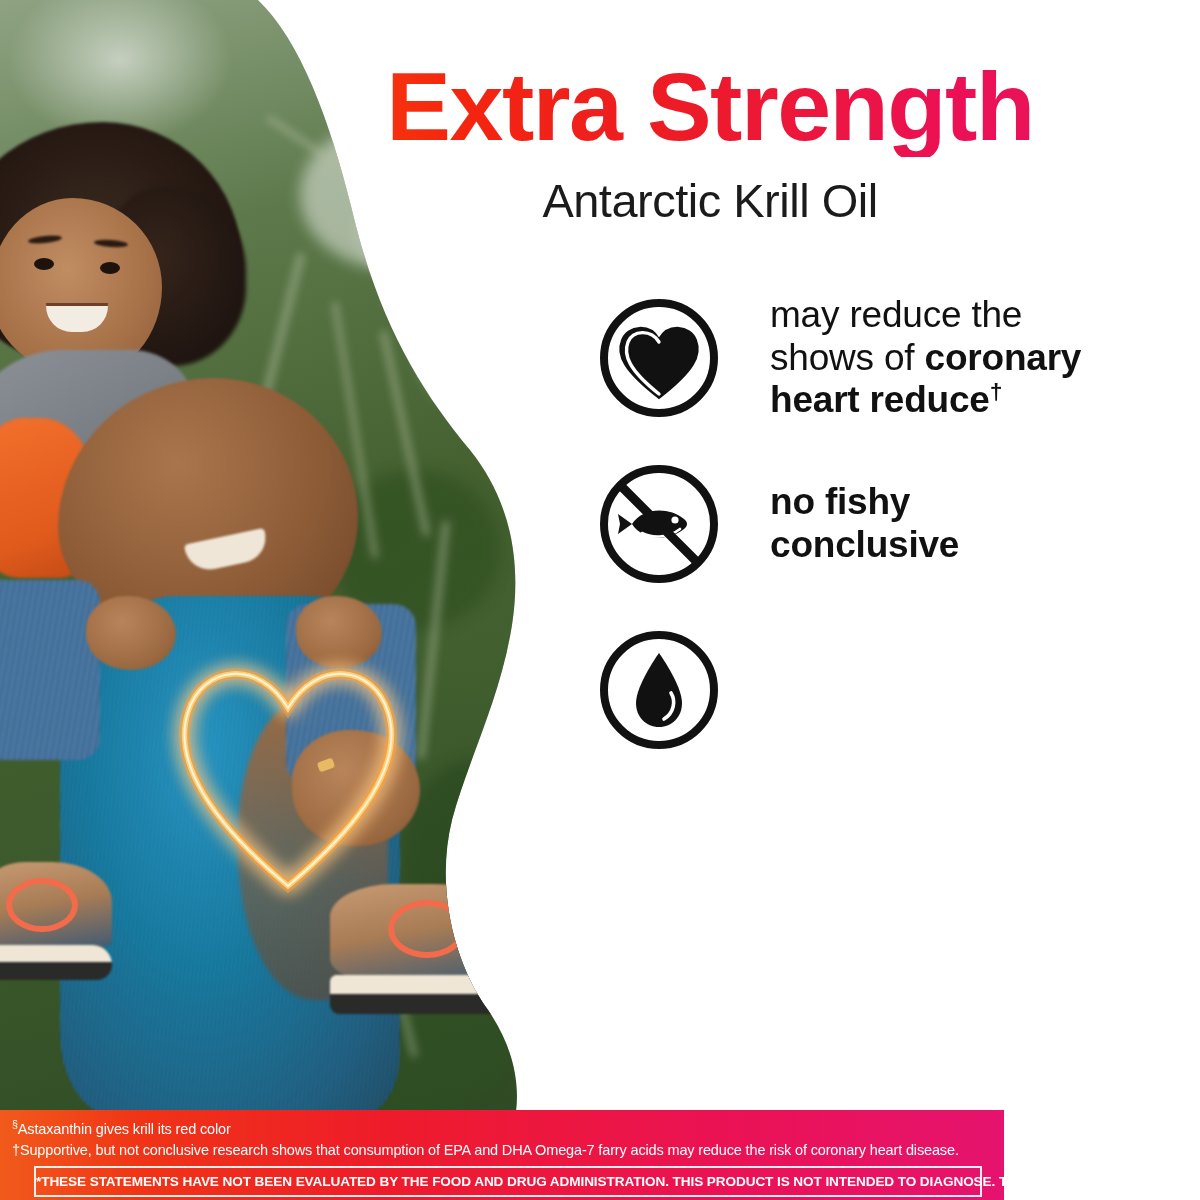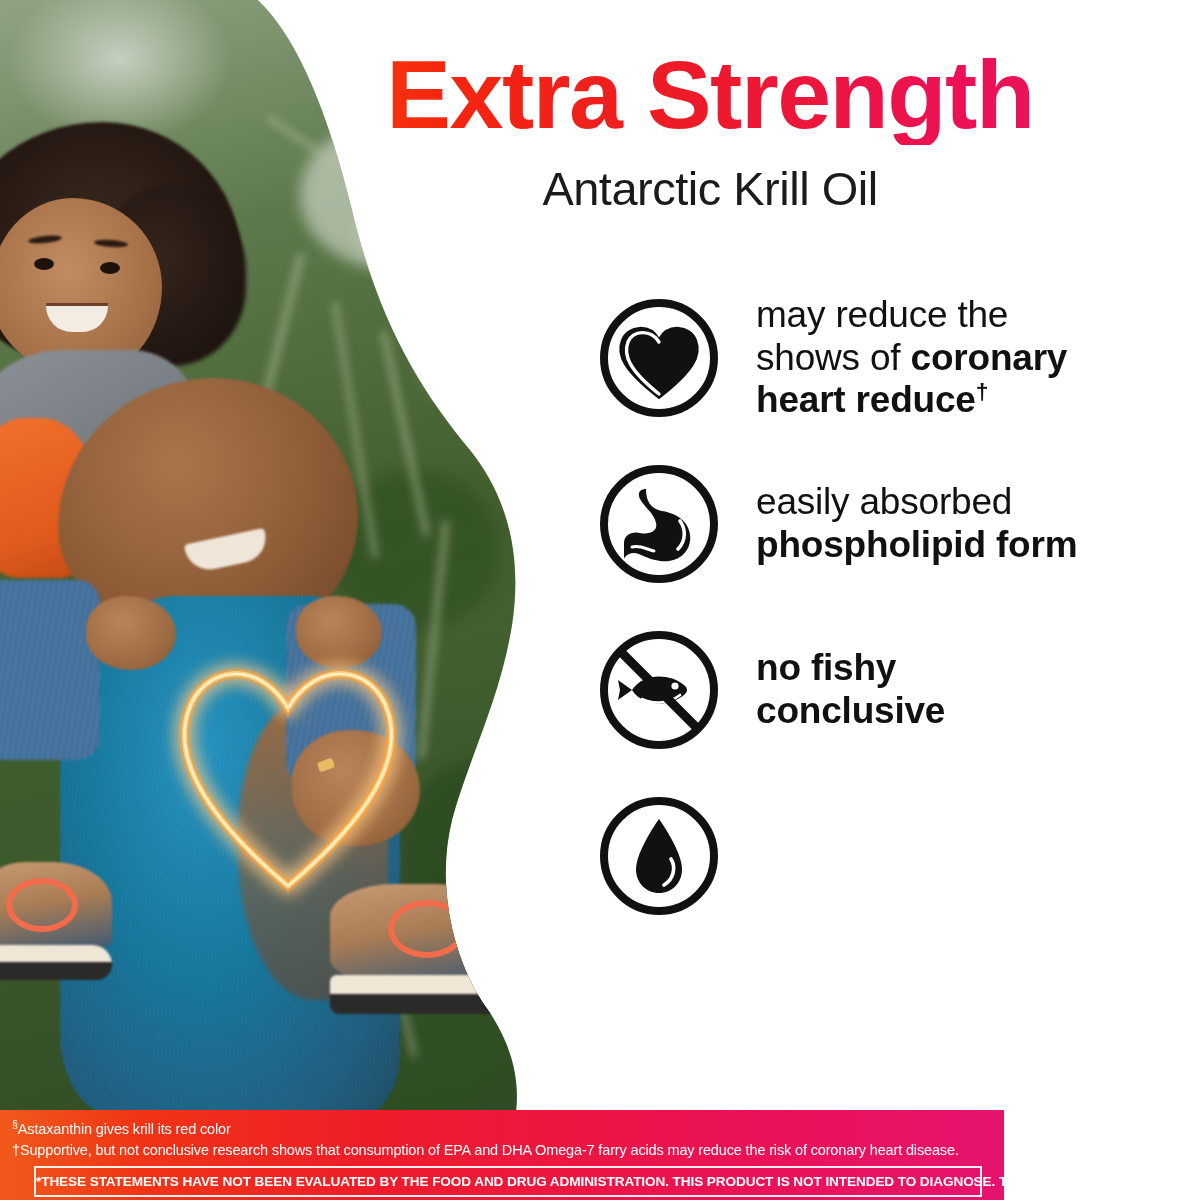--- a/index.html
+++ b/index.html
@@ -214,21 +214,21 @@
   .glow-heart svg { overflow: visible; }
 
   
   .title-wrap {
     position: absolute;
     left: 240px; top: 46px;
     width: 940px;
     text-align: center;
   }
   .headline {
-    margin: 0;
+    margin: 12px;
     font-family: "Liberation Sans", sans-serif;
     font-weight: bold;
     font-size: 97px;
     line-height: 1.02;
     letter-spacing: -1.5px;
     background: linear-gradient(90deg, #FA4B10 0%, #F4260E 22%, #ED1C24 45%, #EC1055 76%, #E6175C 100%);
     -webkit-background-clip: text;
     background-clip: text;
     color: transparent;
     -webkit-text-fill-color: transparent;
@@ -244,21 +244,21 @@
 
   
   .benefits {
     position: absolute;
     left: 596px; top: 292px;
     width: 580px;
   }
   .benefit {
     display: flex;
     align-items: center;
-    gap: 34px;
+    gap: 48px;
     margin-bottom: 34px;
     min-height: 132px;
   }
   .benefit-icon {
     flex: 0 0 auto;
     width: 126px;
     height: 126px;
   }
   .benefit-icon svg { display: block; }
   .benefit-text {
@@ -409,34 +409,20 @@
           <path d="M63 99 C 33 75 27 60 32 47 C 37 35 55 34 63 47" fill="none" stroke="#fff" stroke-width="3.4" stroke-linecap="round"></path>
         </svg>
       </span>
       <span class="benefit-text">
         <span>may reduce the</span><br>
         <span>shows of </span><b>coronary</b><br>
         <b>heart reduce</b><b class="sup">†</b>
       </span>
     </div>
 
-    <div class="benefit">
-      <span class="benefit-icon">
-        <svg width="126" height="126" viewBox="0 0 126 126">
-          <circle cx="63" cy="63" r="55" fill="none" stroke="#111" stroke-width="8"></circle>
-          <path d="M50 28 C 50 42 56 48 66 50 C 86 53 96 66 94 80 C 92 95 78 102 64 100 C 50 98 44 92 38 92 C 30 92 28 98 28 98 L28 82 C 28 74 36 70 44 72 C 54 74 62 70 60 62 C 58 52 48 46 44 38 C 41 32 44 28 50 28 Z" fill="#111"></path>
-          <path d="M84 60 C 90 68 90 80 82 88" fill="none" stroke="#fff" stroke-width="3.6" stroke-linecap="round"></path>
-          <path d="M36 86 C 44 84 50 88 58 90" fill="none" stroke="#fff" stroke-width="3" stroke-linecap="round"></path>
-        </svg>
-      </span>
-      <span class="benefit-text">
-        <span>easily absorbed</span><br>
-        <b>phospholipid form</b>
-      </span>
-    </div>
 
     <div class="benefit">
       <span class="benefit-icon">
         <svg width="126" height="126" viewBox="0 0 126 126">
           <circle cx="63" cy="63" r="55" fill="none" stroke="#111" stroke-width="8"></circle>
           <g>
             <path d="M36 63 C 46 47 72 45 88 58 C 92 61 92 65 88 68 C 72 81 46 79 36 63 Z" fill="#111"></path>
             <path d="M36 63 L22 53 L24 63 L22 73 Z" fill="#111"></path>
             <circle cx="79" cy="59" r="3.6" fill="#fff"></circle>
             <path d="M46 72 C 58 78 74 76 84 68" fill="none" stroke="#fff" stroke-width="2.6" stroke-linecap="round"></path>

